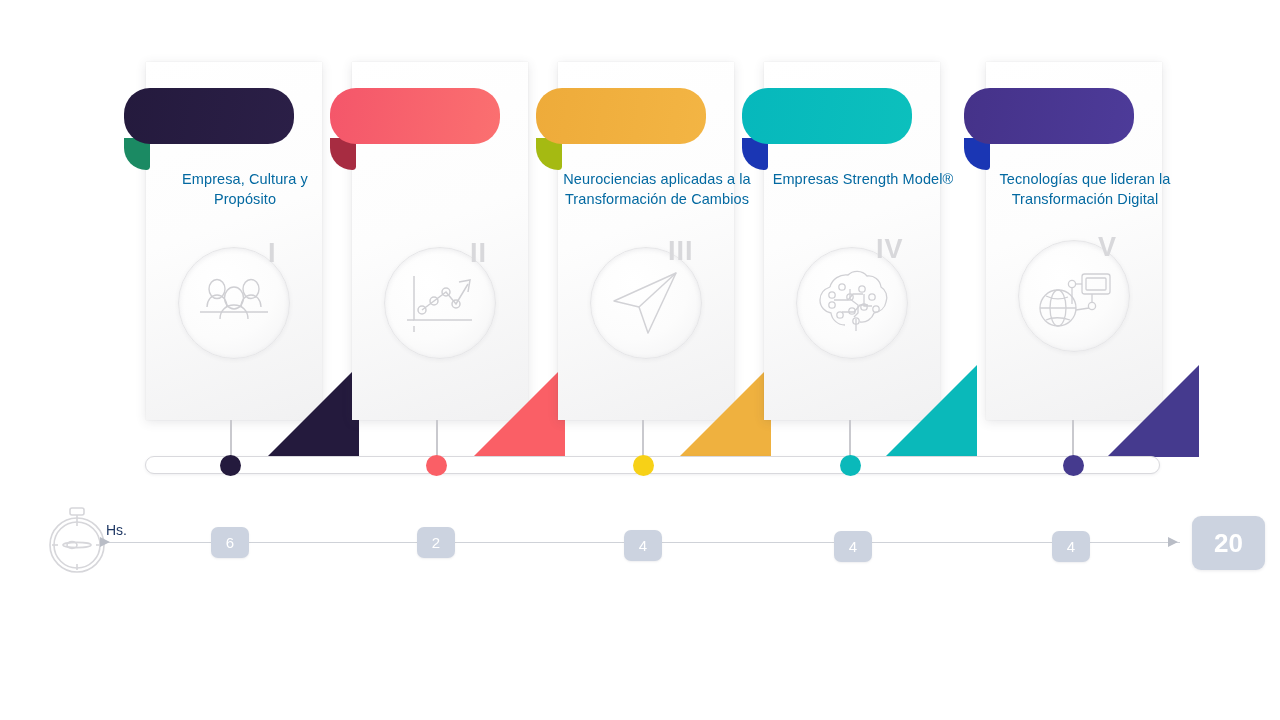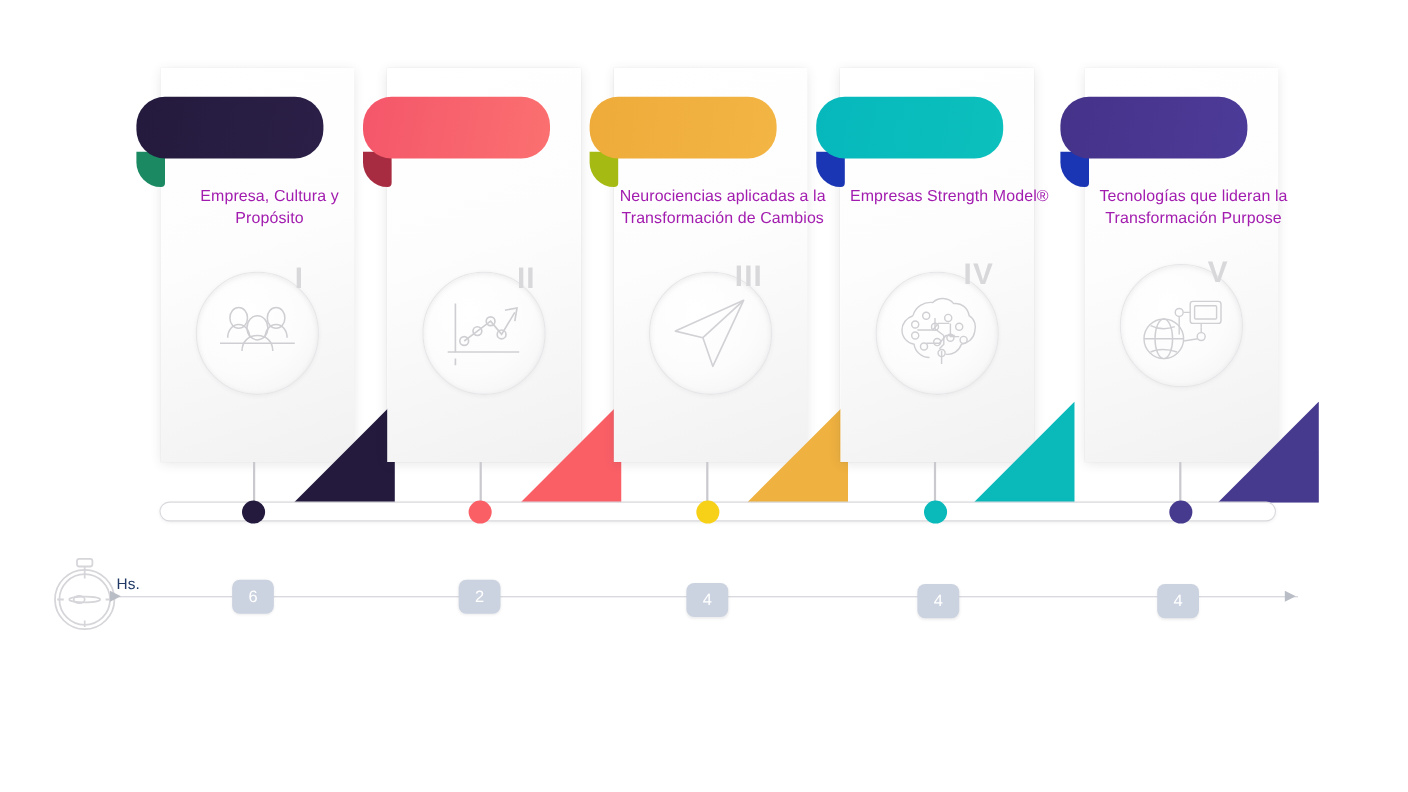--- a/index.html
+++ b/index.html
@@ -78,21 +78,21 @@
   }
 
   .card-title {
     position: absolute;
     left: 4px;
     top: 108px;
     width: 190px;
     text-align: center;
     font-size: 14.5px;
     line-height: 19.5px;
-    color: #a21caf;
+    color: #0369a1;
     letter-spacing: 0.1px;
     z-index: 5;
   }
 
   
   .icon-circle {
     position: absolute;
     left: 50%;
     top: 185px;
     transform: translateX(-50%);
@@ -331,21 +331,21 @@
 
     <div class="card" style="left:986px;">
       <div class="card-panel"></div>
       <div class="card-corner">
         <svg width="92" height="92" viewBox="0 0 92 92">
             <polygon points="92,0 92,92 0,92" fill="#453a8e"></polygon>
           </svg>
       </div>
       <div class="banner-fold" style="background:#1a36b4;"></div>
       <div class="banner" style="background:linear-gradient(100deg,#453289 0%,#4d3b99 100%);"></div>
-      <div class="card-title">Tecnologías que lideran la Transformación Purpose</div>
+      <div class="card-title">Tecnologías que lideran la Transformación Digital</div>
       <div class="icon-circle" style="top:178px;">
         <svg width="80" height="72" viewBox="0 0 80 72" fill="none" stroke="#d0d0d4" stroke-width="1.3">
           <circle cx="24" cy="48" r="18"></circle>
           <ellipse cx="24" cy="48" rx="8" ry="18"></ellipse>
           <line x1="6" y1="48" x2="42" y2="48"></line>
           <path d="M12 36c6 3 14 4 22 1M12 60c6-3 16-3 24 0"></path>
           <rect x="48" y="14" width="28" height="20" rx="2.5"></rect>
           <rect x="52" y="18" width="20" height="12" rx="1"></rect>
           <line x1="58" y1="34" x2="58" y2="38"></line>
           <circle cx="38" cy="24" r="3.6"></circle>
@@ -394,14 +394,15 @@
   <div class="hours-line"></div>
   <div class="hours-arrow-start"></div>
   <div class="hours-arrow-end"></div>
 
   <div class="hour-badge" style="left:211px; top:527px;">6</div>
   <div class="hour-badge" style="left:417px; top:527px;">2</div>
   <div class="hour-badge" style="left:624px; top:530px;">4</div>
   <div class="hour-badge" style="left:834px; top:531px;">4</div>
   <div class="hour-badge" style="left:1052px; top:531px;">4</div>
 
+  <div class="total-badge">20</div>
 
 </div>
 
 </body></html>

